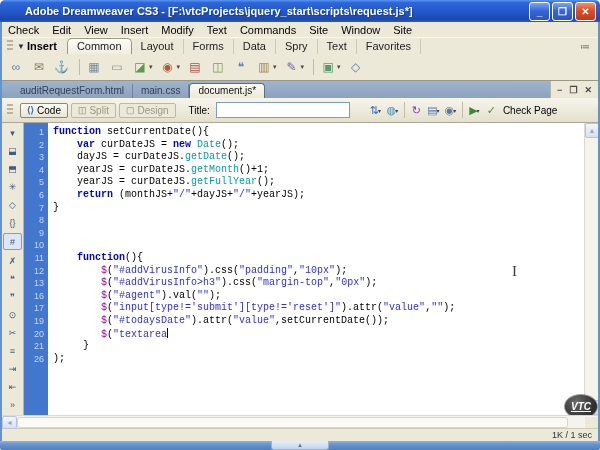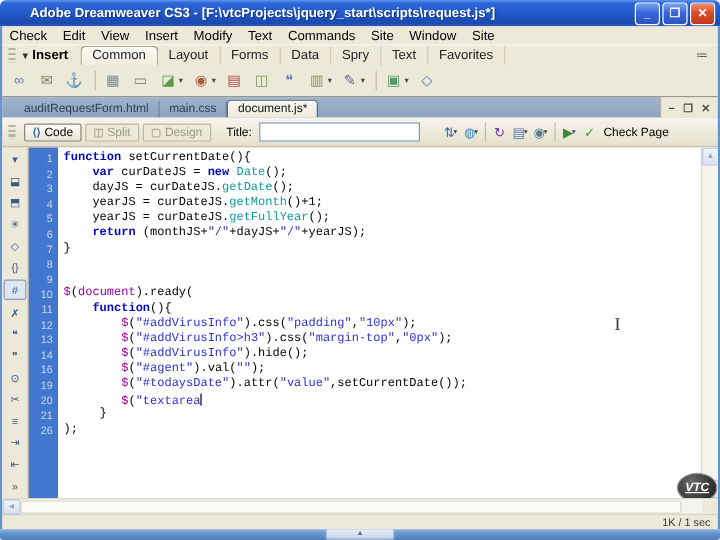--- a/index.html
+++ b/index.html
@@ -339,41 +339,40 @@
             <div class="crow">
               <span class="ln">8</span>
               <span class="ct"></span>
             </div>
             <div class="crow">
               <span class="ln">9</span>
               <span class="ct"></span>
             </div>
             <div class="crow">
               <span class="ln">10</span>
-              <span class="ct"><span class="seg-obj">$</span><span class="seg-pl">(</span><span class="seg-obj">document</span><span class="seg-pl">).ready(</span></span>
             </div>
             <div class="crow">
               <span class="ln">11</span>
               <span class="ct"><span class="seg-pl">    </span><span class="seg-kw">function</span><span class="seg-pl">(){</span></span>
             </div>
             <div class="crow">
               <span class="ln">12</span>
               <span class="ct"><span class="seg-pl">        </span><span class="seg-obj">$</span><span class="seg-pl">(</span><span class="seg-str">"#addVirusInfo"</span><span class="seg-pl">).css(</span><span class="seg-str">"padding"</span><span class="seg-pl">,</span><span class="seg-str">"10px"</span><span class="seg-pl">);</span></span>
             </div>
             <div class="crow">
               <span class="ln">13</span>
               <span class="ct"><span class="seg-pl">        </span><span class="seg-obj">$</span><span class="seg-pl">(</span><span class="seg-str">"#addVirusInfo&gt;h3"</span><span class="seg-pl">).css(</span><span class="seg-str">"margin-top"</span><span class="seg-pl">,</span><span class="seg-str">"0px"</span><span class="seg-pl">);</span></span>
             </div>
             <div class="crow">
-              <span class="ln">14</span>
-              <span class="ct"><span class="seg-pl">        </span><span class="seg-obj">$</span><span class="seg-pl">(</span><span class="seg-str">"#addVirusInfo"</span><span class="seg-pl">).hide();</span></span>
-            </div>
-            <div class="crow">
               <span class="ln">16</span>
               <span class="ct"><span class="seg-pl">        </span><span class="seg-obj">$</span><span class="seg-pl">(</span><span class="seg-str">"#agent"</span><span class="seg-pl">).val(</span><span class="seg-str">""</span><span class="seg-pl">);</span></span>
+            </div>
+            <div class="crow">
+              <span class="ln">17</span>
+              <span class="ct"><span class="seg-pl">        </span><span class="seg-obj">$</span><span class="seg-pl">(</span><span class="seg-str">"input[type!='submit'][type!='reset']"</span><span class="seg-pl">).attr(</span><span class="seg-str">"value"</span><span class="seg-pl">,</span><span class="seg-str">""</span><span class="seg-pl">);</span></span>
             </div>
             <div class="crow">
               <span class="ln">19</span>
               <span class="ct"><span class="seg-pl">        </span><span class="seg-obj">$</span><span class="seg-pl">(</span><span class="seg-str">"#todaysDate"</span><span class="seg-pl">).attr(</span><span class="seg-str">"value"</span><span class="seg-pl">,setCurrentDate());</span></span>
             </div>
             <div class="crow">
               <span class="ln">20</span>
               <span class="ct"><span class="seg-pl">        </span><span class="seg-obj">$</span><span class="seg-pl">(</span><span class="seg-str">"textarea</span><span class="caret"></span></span>
             </div>
             <div class="crow">

